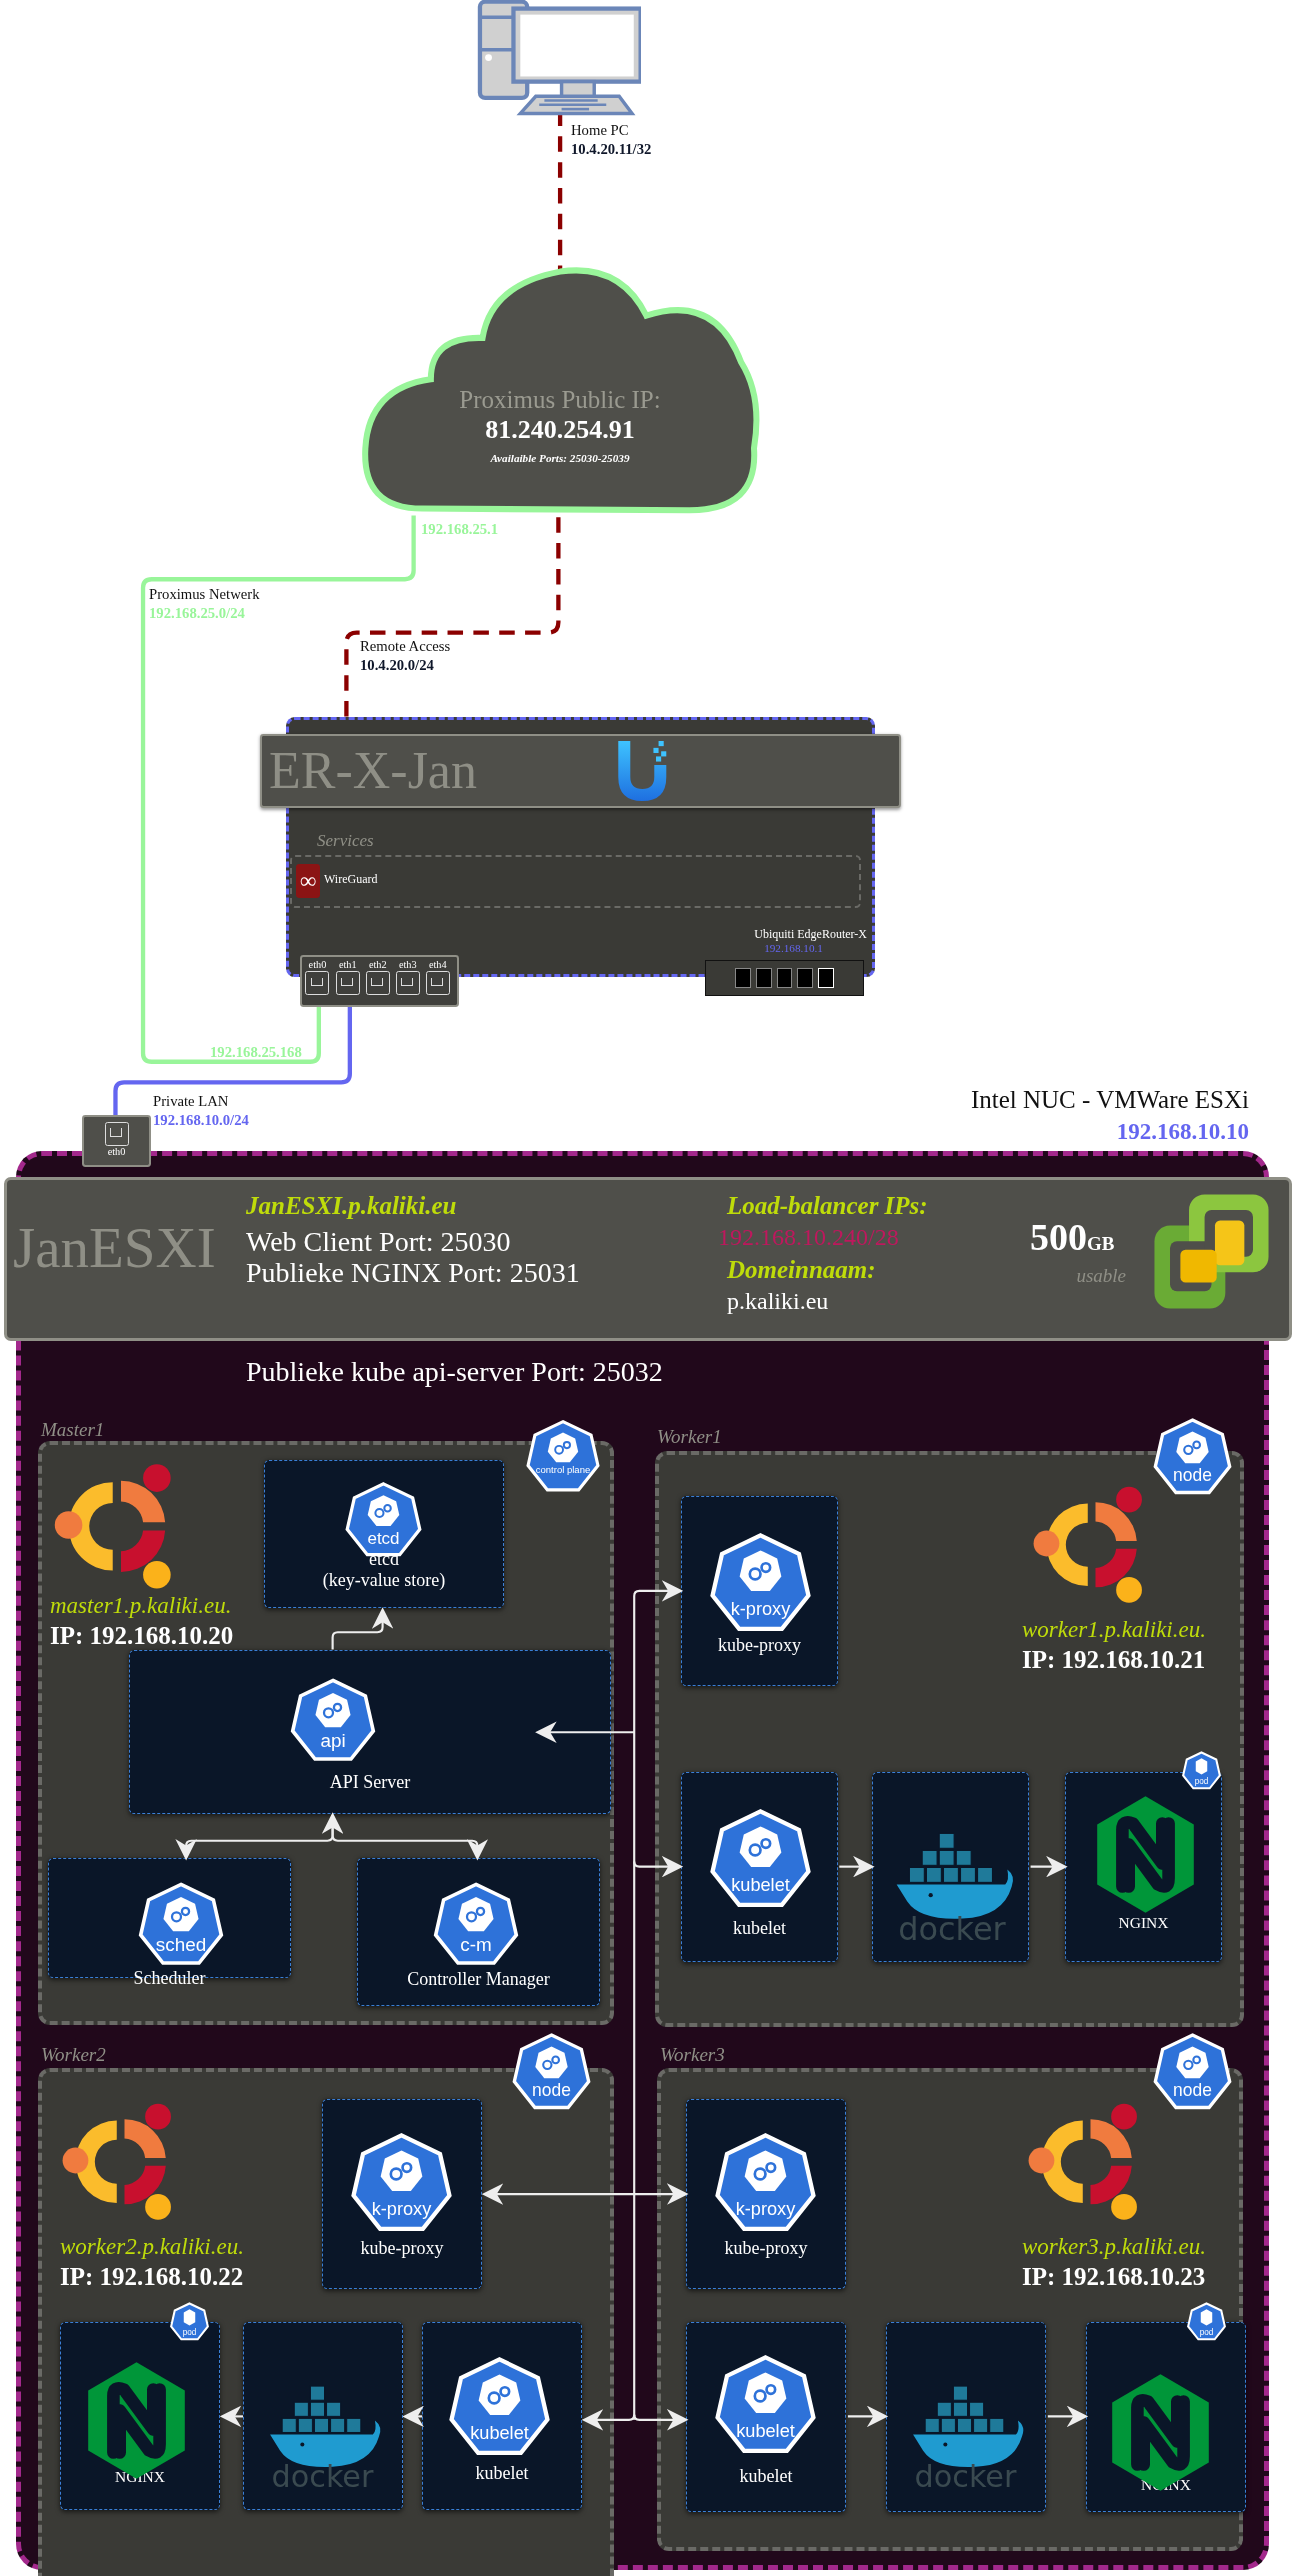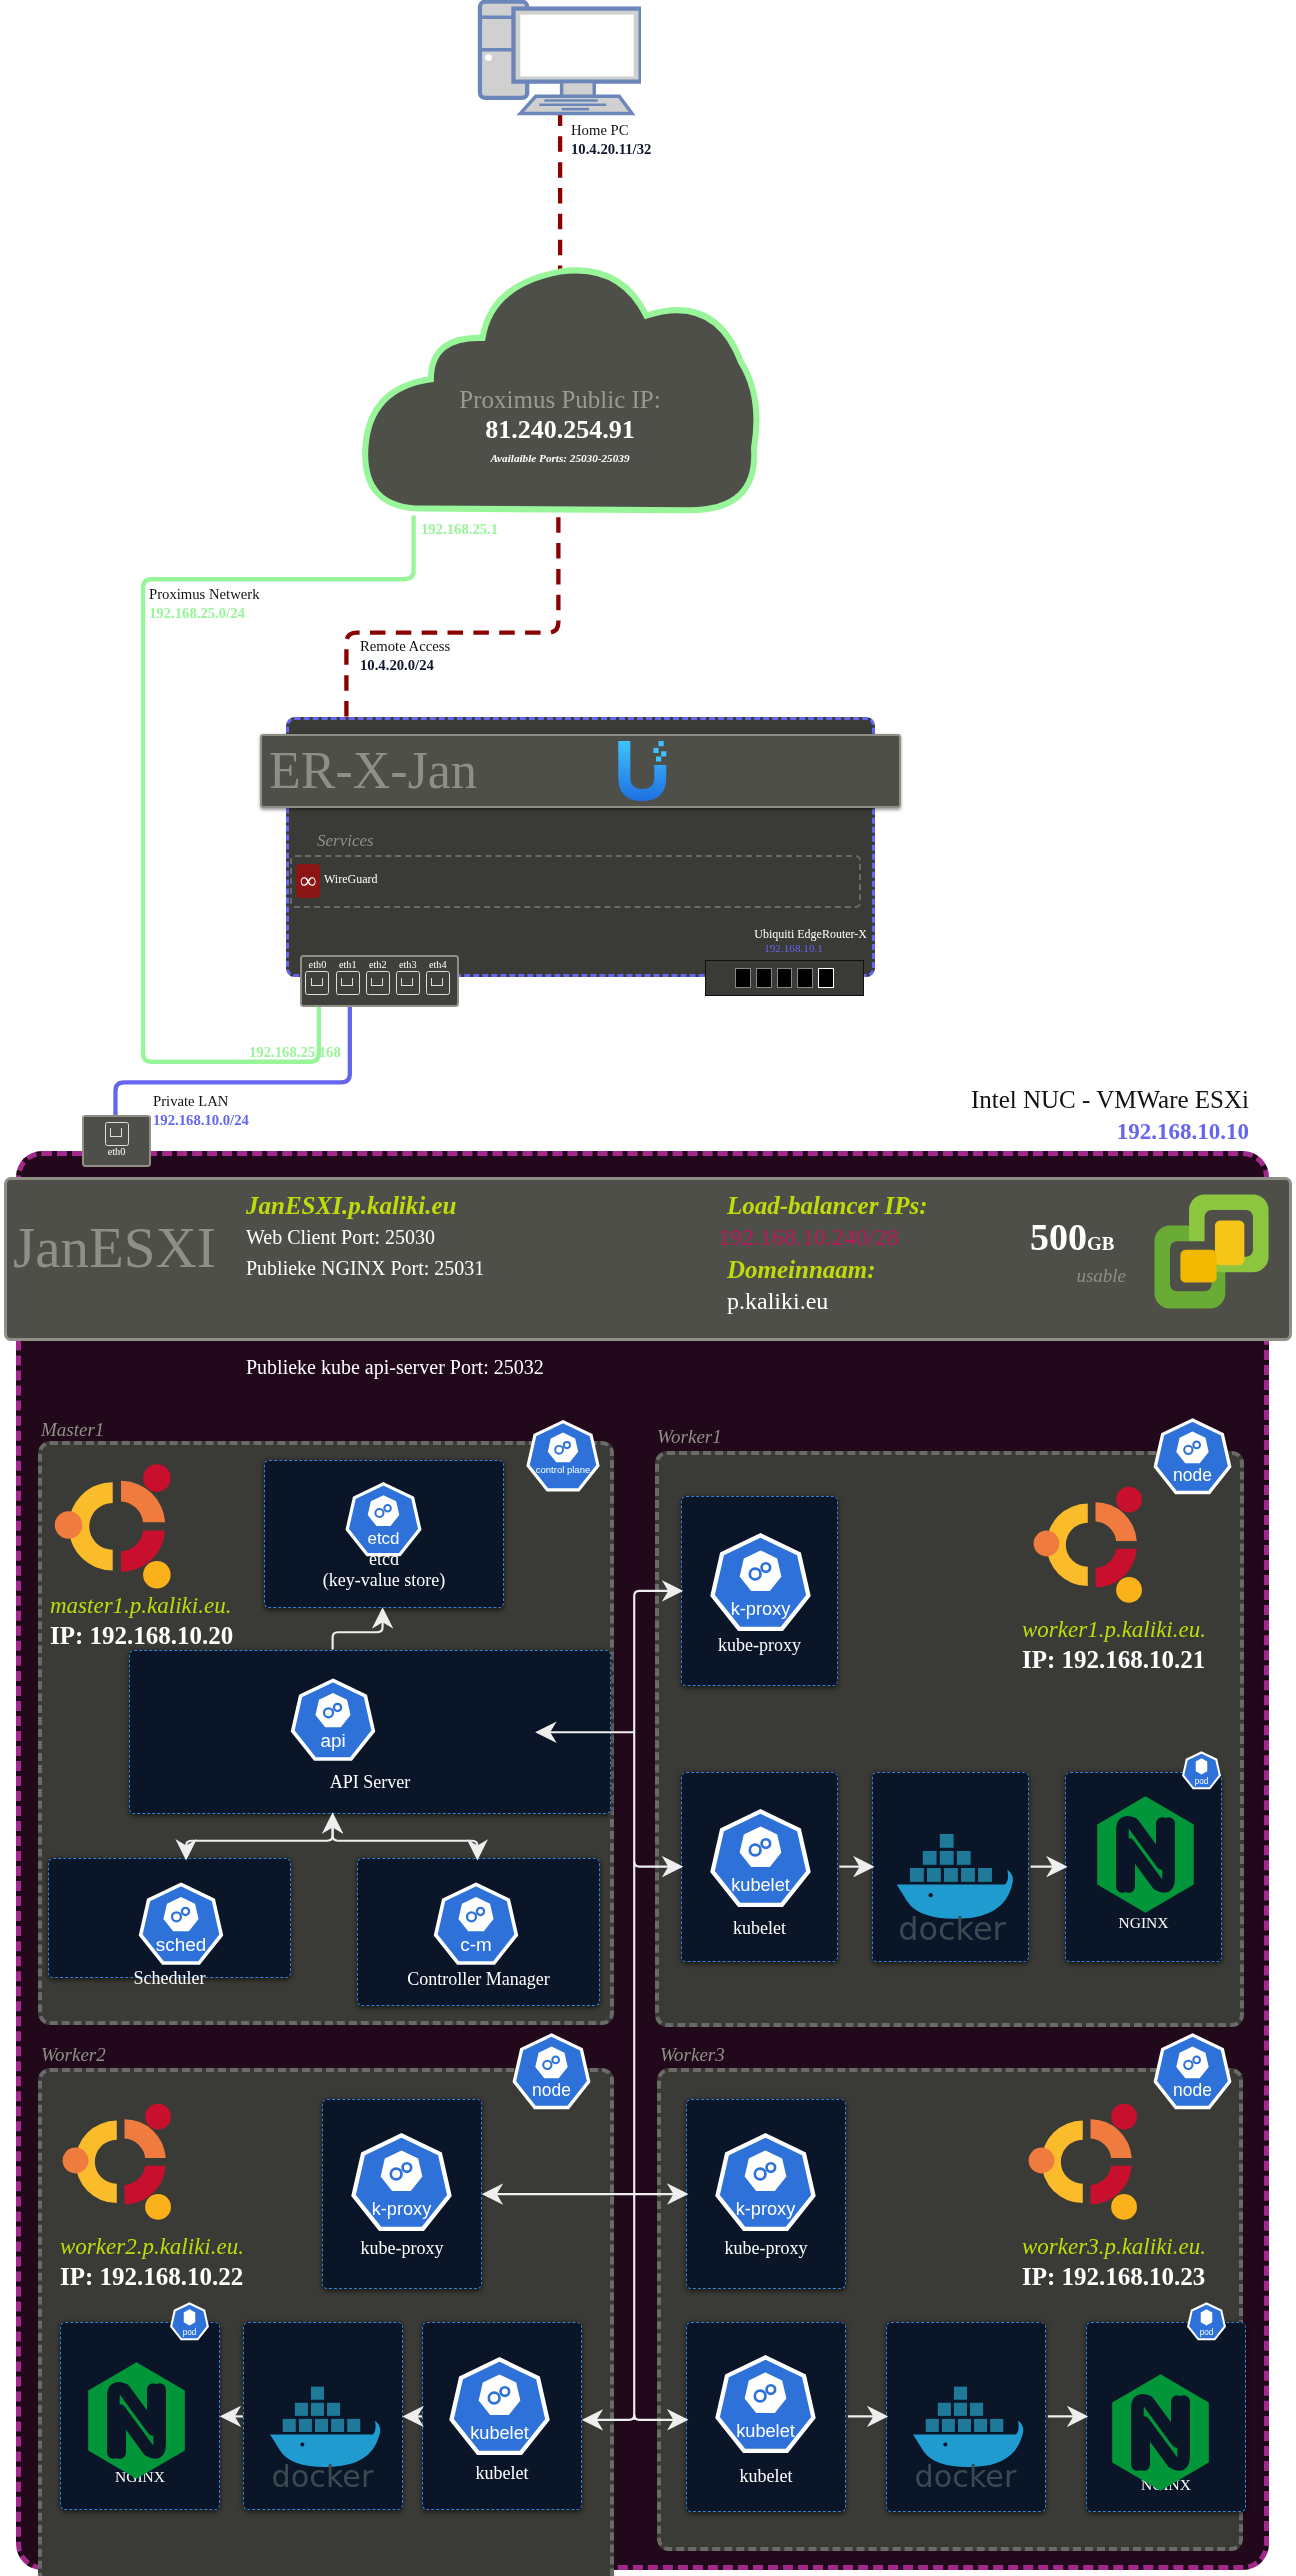--- a/index.html
+++ b/index.html
@@ -38,37 +38,37 @@
   #router-model { left:720px; top:927px; width:147px; text-align:right; font-size:12px; color:#fff; }
   #router-ip { left:720px; top:942px; width:147px; text-align:center; font-size:11.2px; color:#6466f0; }
   #router-port-strip { left:705px; top:960px; width:159px; height:36px; background:#3a3a36; border:1.7px solid #111; box-sizing:border-box; display:flex; align-items:center; justify-content:center; gap:5.2px; }
   .mini-port { width:15.5px; height:20.7px; background:#000; border:1.7px solid #888; box-sizing:border-box; }
   #eth-panel { left:300px; top:955px; width:159px; height:52px; background:#3f3f3b; border:2.6px solid #8f8f86; box-sizing:border-box; border-radius:3.4px; }
   .eth-col { position:absolute; top:1.7px; width:27.6px; text-align:center; }
   .eth-lbl { font-size:10.3px; color:#fff; }
   .eth-jack { width:24px; height:24px; margin:1.7px auto 0; border:1.7px solid #ddd; border-radius:2.6px; box-sizing:border-box; position:relative; }
   .eth-jack::after { content:""; position:absolute; left:4.3px; top:5.2px; width:12px; height:8.6px; border:1.3px solid #ddd; border-top:none; box-sizing:border-box; }
 
-  #wan-ip { left:210px; top:1044px; font-size:14.7px;margin-left:39px; }
+  #wan-ip { left:210px; top:1044px; font-size:14.7px; }
   #lan-label { left:153px; top:1093px; font-size:14.7px; }
   #lan-ip { left:153px; top:1112px; font-size:14.7px; }
   #esxi-eth { left:82px; top:1115px; width:69px; height:52px; background:#4f4f4a; border:2.6px solid #8f8f86; box-sizing:border-box; border-radius:3.4px; text-align:center; }
   #esxi-eth-jack { width:24px; height:24px; margin:5.2px auto 0; border:1.7px solid #ddd; border-radius:2.6px; box-sizing:border-box; position:relative; }
   #esxi-eth-jack::after { content:""; position:absolute; left:4.3px; top:5.2px; width:12px; height:8.6px; border:1.3px solid #ddd; border-top:none; box-sizing:border-box; }
   #esxi-eth-lbl { font-size:10.3px; color:#fff; }
 
   #nuc-title { right:47px; top:1086px; font-size:25px; color:#111; text-align:right; }
   #nuc-ip { right:47px; top:1119px; font-size:23px; text-align:right; }
 
   
   #esxi-host { left:15.5px; top:1151px; width:1253px; height:1419px; background:#21081b; border-radius:26px; border:5.2px dashed #a3288c; box-sizing:border-box; }
   #esxi-header { left:4.3px; top:1177px; width:1288px; height:164px; background:#4f4f4a; border:3.4px solid #8f8f86; border-radius:6.9px; box-sizing:border-box; }
   #esxi-name { left:13px; top:1215px; font-size:57px; color:#8f8f86; }
   #esxi-domain { left:246px; top:1192px; font-size:25px; font-style:italic; font-weight:bold; color:#bfdc0a; }
-  .esxi-line { font-size:20px; color:#fff;font-family:Liberation Serif, serif; }
+  .esxi-line { font-size:28px; color:#fff;font-family:Liberation Serif, serif; }
   #esxi-l1 { left:246px; top:1226px; }
   #esxi-l2 { left:246px; top:1257px; }
   #esxi-l3 { left:246px; top:1356px; }
   #lb-label { left:727px; top:1192px; font-size:25px; font-style:italic; font-weight:bold; color:#bfdc0a; }
   #lb-ip { left:718px; top:1224px; font-size:24px; color:#be185d; }
   #dom-label { left:727px; top:1256px; font-size:25px; font-style:italic; font-weight:bold; color:#bfdc0a; }
   #dom-val { left:727px; top:1288px; font-size:24px; color:#fff; }
   #storage { left:1030px; top:1215px; font-size:38px; color:#fff; font-weight:bold; }
   #storage-unit { font-size:19px; }
   #storage-note { left:1043px; top:1265px; width:83px; text-align:right; font-size:19px; font-style:italic; color:#8f8f86; }

